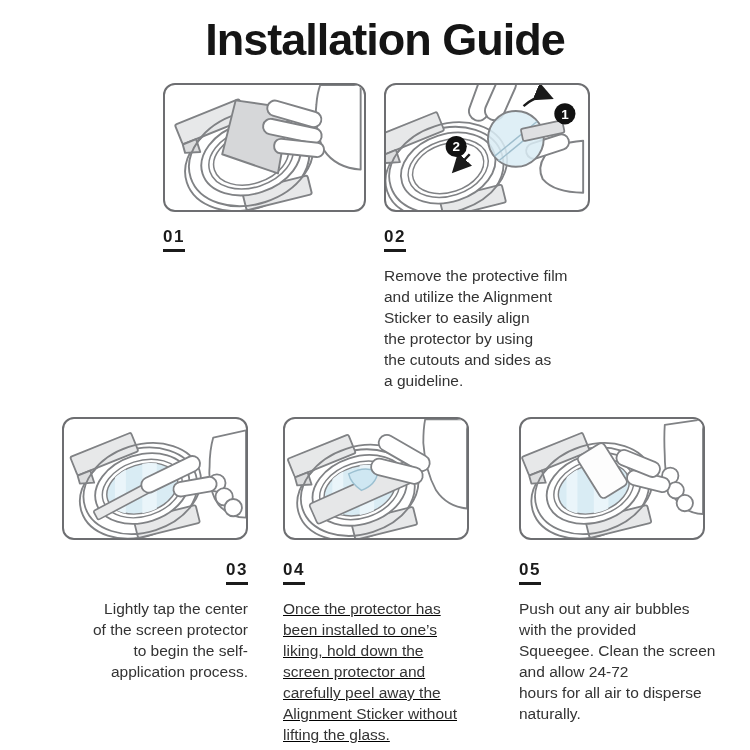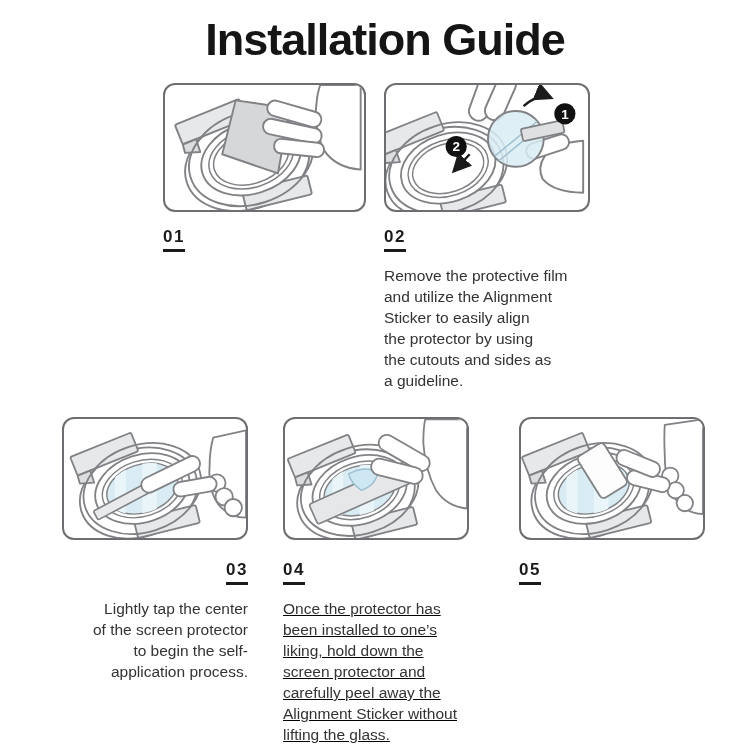--- a/index.html
+++ b/index.html
@@ -199,15 +199,21 @@
           <path d="M158,6 Q157,20 158,40 Q158,70 170,88 Q182,104 200,104 L200,0 Z"></path>
           <circle cx="164" cy="62" r="9"></circle>
           <circle cx="170" cy="78" r="9"></circle>
           <circle cx="180" cy="92" r="9"></circle>
           <rect x="116" y="60" width="48" height="16" rx="8" transform="rotate(14 140 68)"></rect>
           <rect x="104" y="40" width="50" height="17" rx="8" transform="rotate(22 129 48)"></rect>
         </g>
       </svg>
     </div>
     <div class="num">05</div>
+    <div class="desc">Push out any air bubbles
+with the provided
+Squeegee. Clean the screen
+and allow 24-72
+hours for all air to disperse
+naturally.</div>
   </div>
 
 </div>
 
 </body></html>

